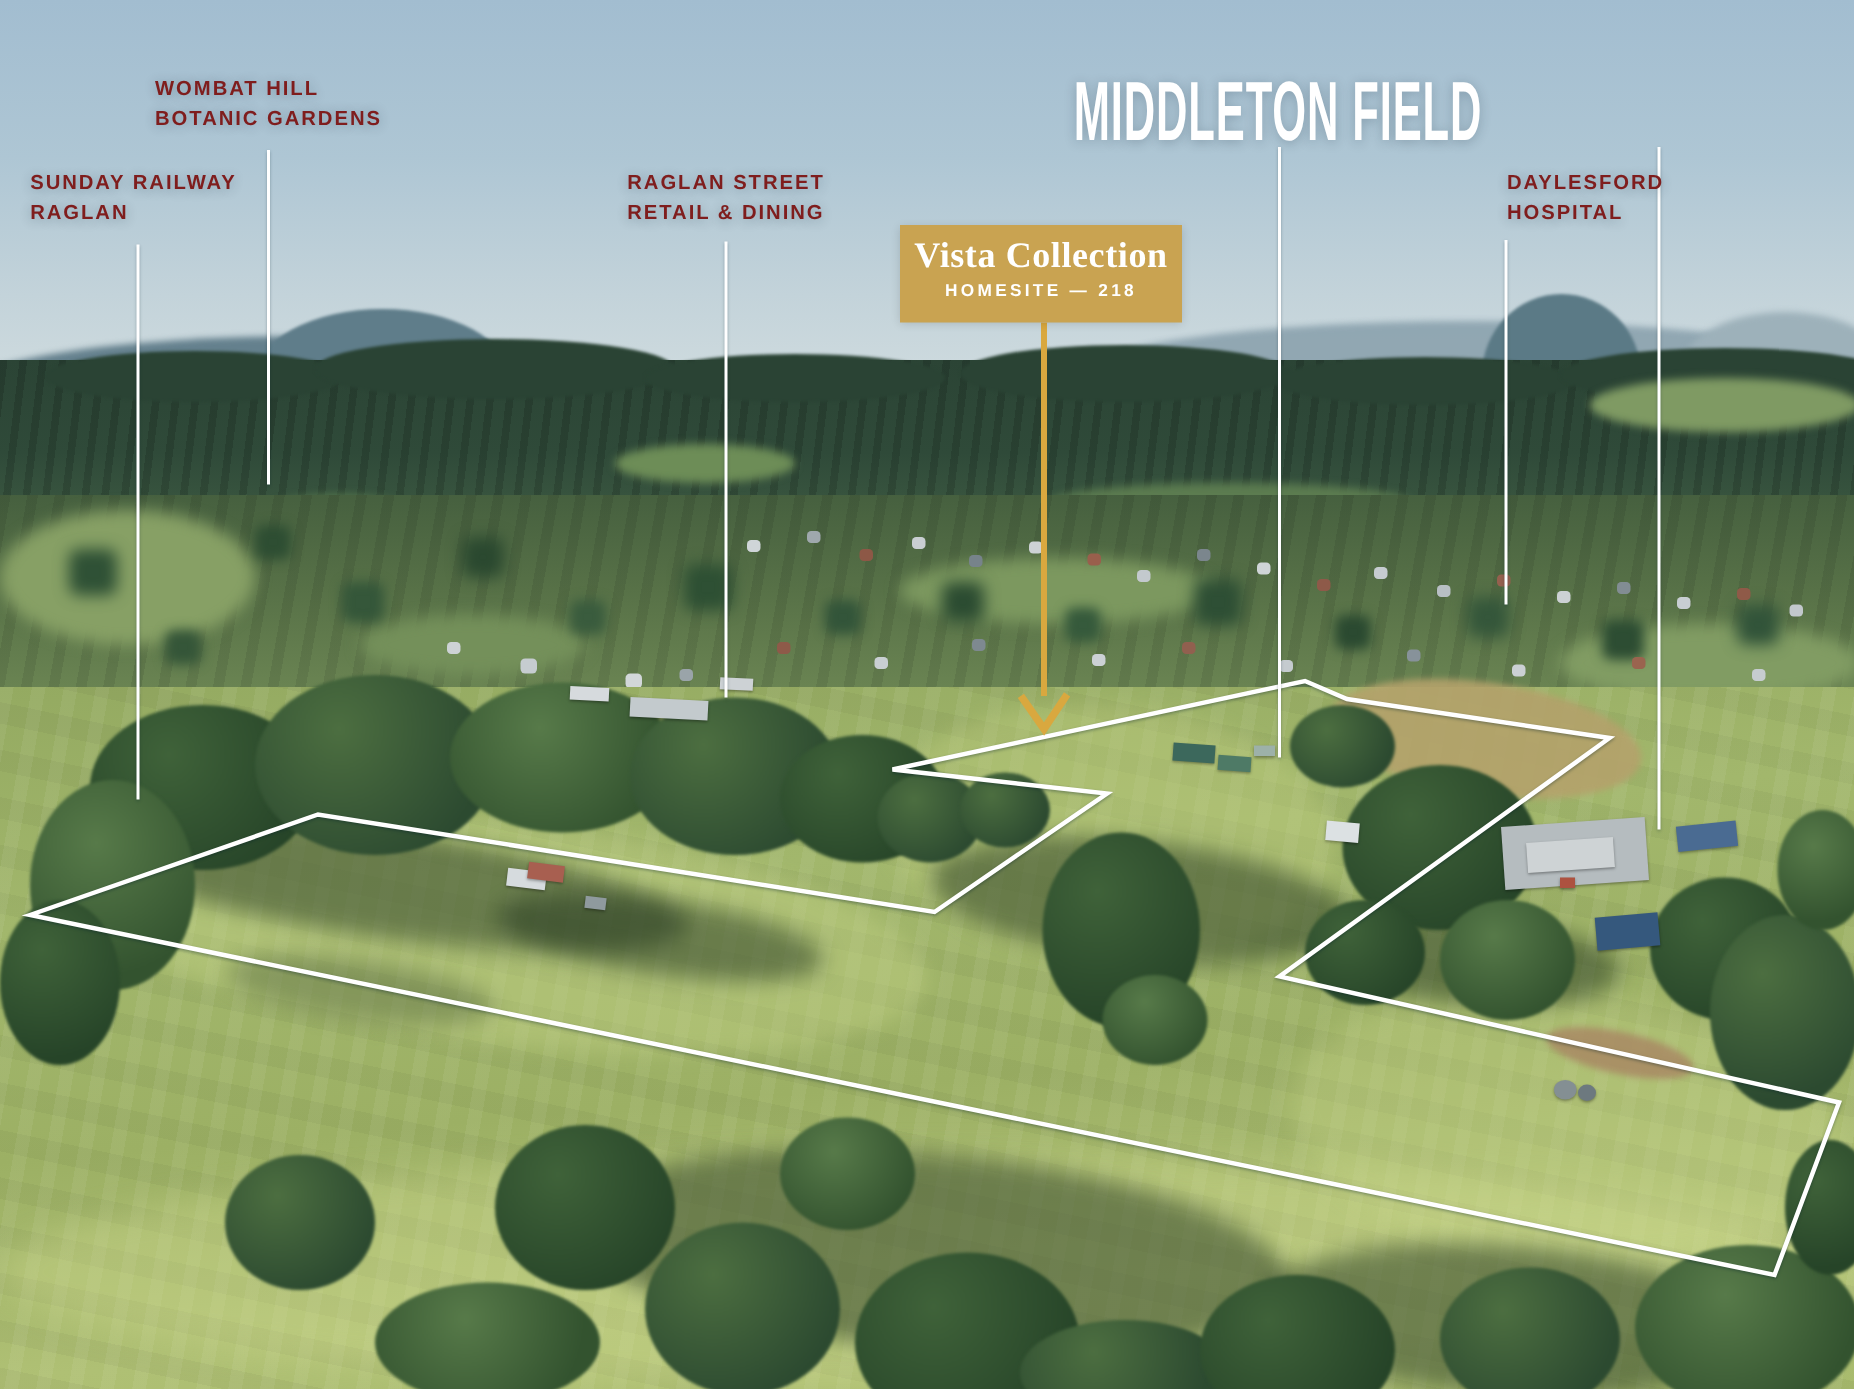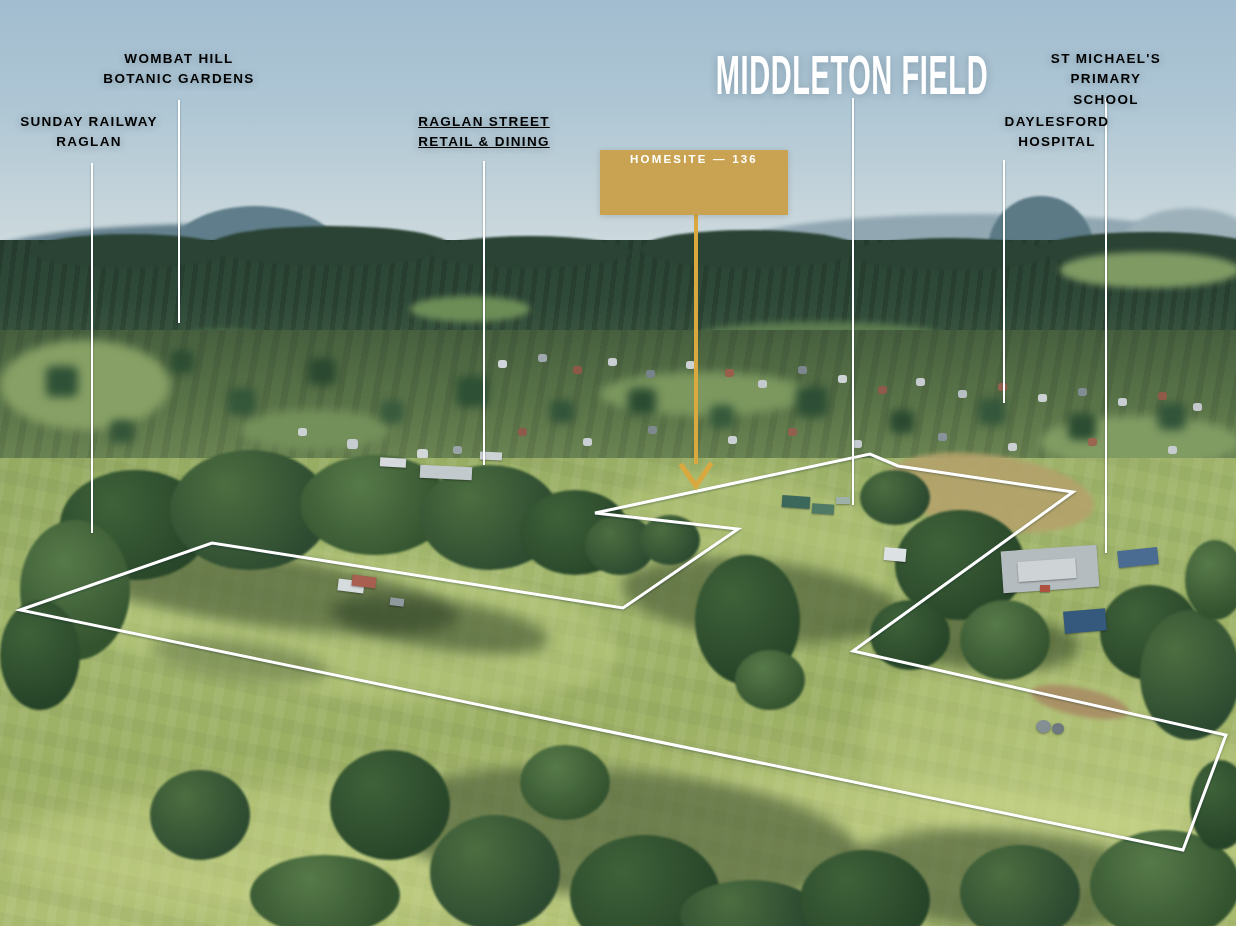--- a/index.html
+++ b/index.html
@@ -52,22 +52,22 @@
   .bld{position:absolute;box-shadow:0 1px 2px rgba(0,0,0,.35);}
   
   svg.overlay{position:absolute;left:0;top:0;pointer-events:none;}
   .boundary{fill:none;stroke:#ffffff;stroke-width:3;stroke-linejoin:miter;
             filter:drop-shadow(0 1px 1px rgba(0,30,40,.35));}
   .leader{fill:none;stroke:#ffffff;stroke-width:2;
           filter:drop-shadow(0 1px 1px rgba(0,30,40,.3));}
   .arrow-shaft{fill:none;stroke:#d9a83f;stroke-width:4;}
   .arrow-head{fill:none;stroke:#d9a83f;stroke-width:5;stroke-linecap:square;}
   
-  .lm{position:absolute;transform:translateX(-50%);color:#000000;font-weight:700;
-      font-size:13.5px;letter-spacing:1.3px;text-align:center;line-height:1.5;
+  .lm{position:absolute;transform:translateX(-50%);color:#7f1d1d;font-weight:700;
+      font-size:13.5px;letter-spacing:1.3px;text-align:left;line-height:1.5;
       white-space:pre-line;text-shadow:0 1px 8px rgba(20,40,55,.3);}
   .title{position:absolute;left:852px;top:42px;width:max-content;color:#ffffff;
       transform:translateX(-50%) scale(0.58,1.12);transform-origin:center top;
       font-weight:700;font-size:50px;letter-spacing:1px;white-space:nowrap;
       text-shadow:0 1px 10px rgba(20,40,55,.25);}
   .callout{position:absolute;left:600px;top:150px;width:188px;height:65px;
       background:#c9a351;color:#ffffff;text-align:center;box-shadow:0 1px 6px rgba(0,0,0,.15);}
   .callout-title{font-family:"Liberation Serif",serif;font-weight:700;font-size:24px;
       margin-top:8px;letter-spacing:.4px;}
   .callout-sub{font-size:11.5px;letter-spacing:2.2px;font-weight:700;margin-top:3px;}
@@ -190,24 +190,23 @@
     <polyline class="arrow-shaft" points="696,215 696,464"></polyline>
     <polyline class="arrow-head" points="682,466 696,486 710,465"></polyline>
   </svg>
 
   <div class="title">MIDDLETON FIELD</div>
 
   <div class="lm" style="left:89px;top:112px;">SUNDAY RAILWAY
 RAGLAN</div>
   <div class="lm" style="left:179px;top:49px;">WOMBAT HILL
 BOTANIC GARDENS</div>
-  <div class="lm" style="left:484px;top:112px;text-decoration:underline;">RAGLAN STREET
+  <div class="lm" style="left:484px;top:112px;">RAGLAN STREET
 RETAIL &amp; DINING</div>
   <div class="lm" style="left:1057px;top:112px;">DAYLESFORD
 HOSPITAL</div>
-  <div class="lm" style="left:1106px;top:49px;">ST MICHAEL'S PRIMARY
-SCHOOL</div>
 
   <div class="callout">
-    <div class="callout-sub">HOMESITE — 136</div>
+    <div class="callout-title">Vista Collection</div>
+    <div class="callout-sub">HOMESITE — 218</div>
   </div>
 
 </div>
 
 </body></html>

